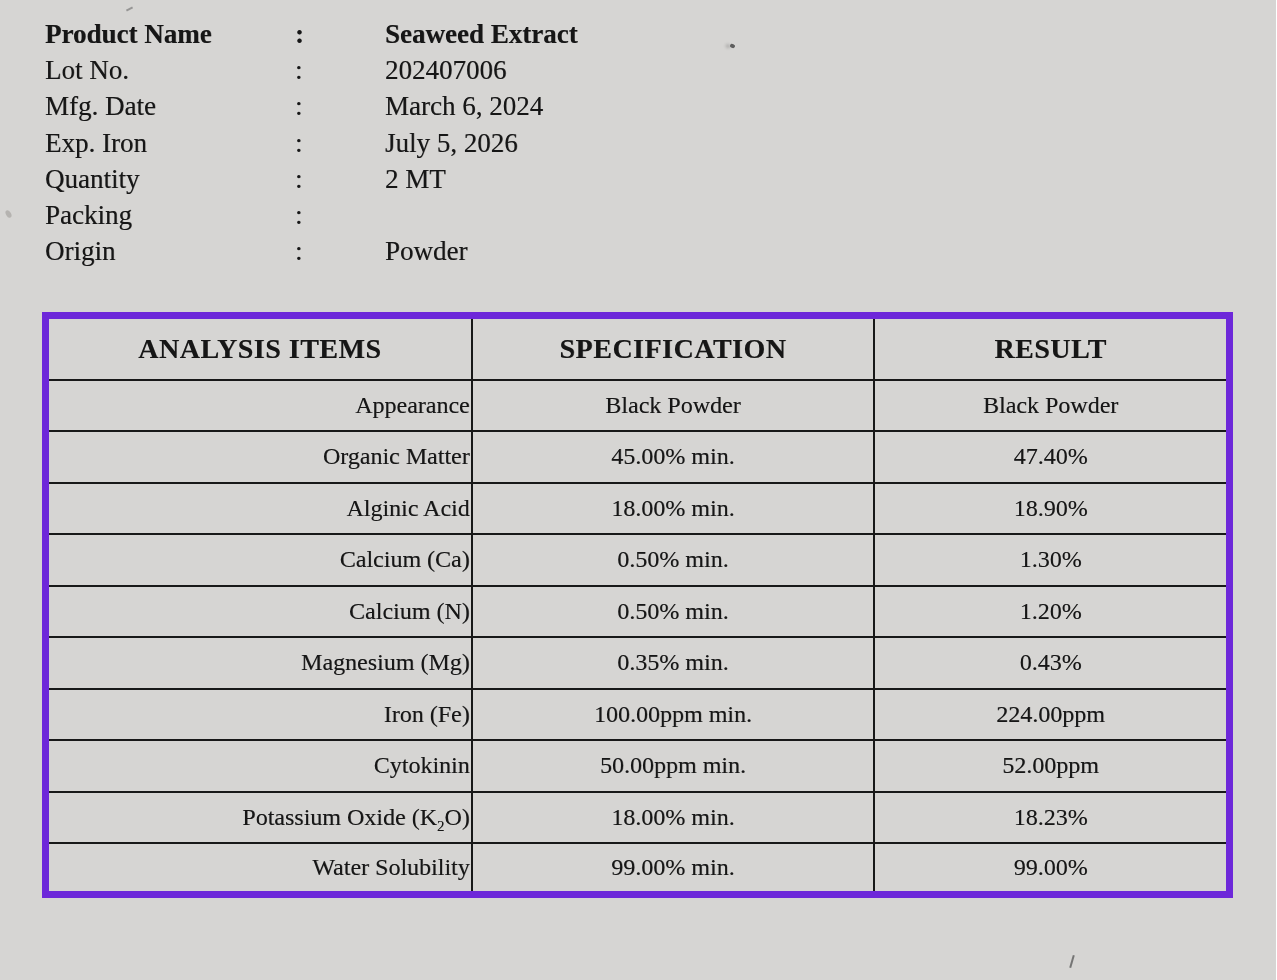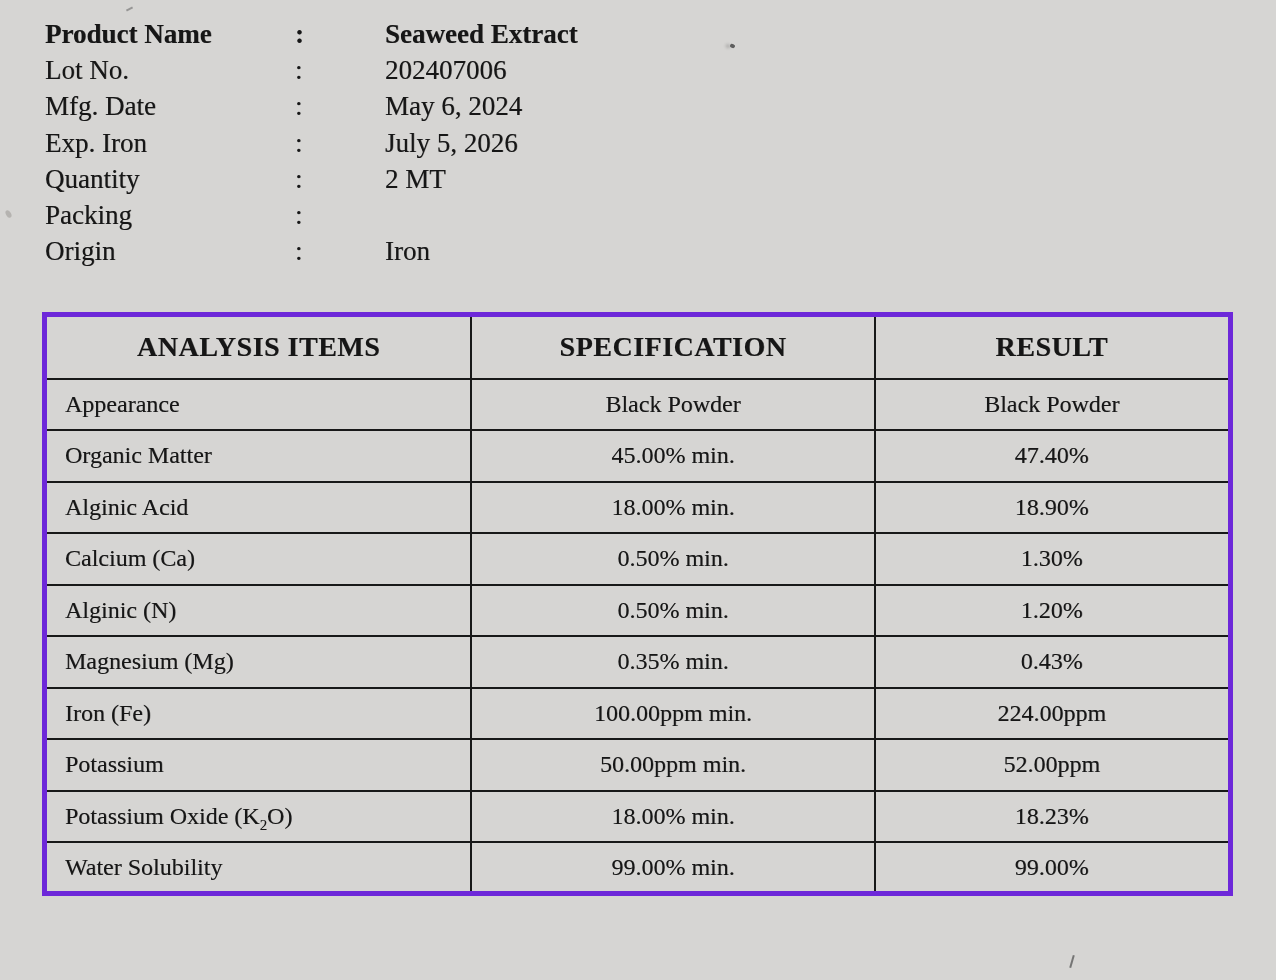--- a/index.html
+++ b/index.html
@@ -30,40 +30,40 @@
   .field .colon { text-align: left; }
   .field.bold { font-weight: bold; }
   
   table.coa {
     position: absolute;
     top: 312px;
     left: 42px;
     width: 1191px;
     border-collapse: collapse;
     table-layout: fixed;
-    border: 5px solid #6d28d9;
+    border: 7px solid #6d28d9;
   }
   table.coa th, table.coa td {
     border: 2px solid #181818;
     vertical-align: middle;
     overflow: hidden;
   }
   table.coa col.c1 { width: 36%; }
   table.coa col.c2 { width: 34%; }
   table.coa col.c3 { width: 30%; }
   thead tr { height: 64px; }
   tbody tr { height: 51.5px; }
   th {
     font-size: 28px;
     font-weight: bold;
     text-align: center;
     letter-spacing: 0.5px;
   }
   td { font-size: 24px; }
-  td.item { text-align: left; padding-left: 18px; }
+  td.item { text-align: right; padding-left: 18px; }
   td.center { text-align: center; border-radius: 16px; }
   sub { font-size: 0.62em; line-height: 0; }
   
   .artifact { position: absolute; pointer-events: none; }
   .speck {
     left: 730px; top: 44px; width: 5px; height: 4px;
     background: #4a4a4a; border-radius: 50% 40% 50% 40%;
     opacity: 0.85; transform: rotate(25deg);
     box-shadow: -4px 2px 3px rgba(90,90,90,0.35);
   }
@@ -93,40 +93,40 @@
       <span>Seaweed Extract</span>
     </div>
     <div class="field">
       <span>Lot No.</span>
       <span class="colon">:</span>
       <span>202407006</span>
     </div>
     <div class="field">
       <span>Mfg. Date</span>
       <span class="colon">:</span>
-      <span>May 6, 2024</span>
+      <span>March 6, 2024</span>
     </div>
     <div class="field">
       <span>Exp. Iron</span>
       <span class="colon">:</span>
       <span>July 5, 2026</span>
     </div>
     <div class="field">
       <span>Quantity</span>
       <span class="colon">:</span>
       <span>2 MT</span>
     </div>
     <div class="field">
       <span>Packing</span>
       <span class="colon">:</span>
     </div>
     <div class="field">
       <span>Origin</span>
       <span class="colon">:</span>
-      <span>Iron</span>
+      <span>Powder</span>
     </div>
   </div>
 
   <table class="coa">
     <colgroup>
       <col class="c1">
         <col class="c2">
         <col class="c3">
     </colgroup>
     <thead>
@@ -151,36 +151,36 @@
         <td class="item">Alginic Acid</td>
         <td class="center">18.00% min.</td>
         <td class="center">18.90%</td>
       </tr>
       <tr>
         <td class="item">Calcium (Ca)</td>
         <td class="center">0.50% min.</td>
         <td class="center">1.30%</td>
       </tr>
       <tr>
-        <td class="item">Alginic (N)</td>
+        <td class="item">Calcium (N)</td>
         <td class="center">0.50% min.</td>
         <td class="center">1.20%</td>
       </tr>
       <tr>
         <td class="item">Magnesium (Mg)</td>
         <td class="center">0.35% min.</td>
         <td class="center">0.43%</td>
       </tr>
       <tr>
         <td class="item">Iron (Fe)</td>
         <td class="center">100.00ppm min.</td>
         <td class="center">224.00ppm</td>
       </tr>
       <tr>
-        <td class="item">Potassium</td>
+        <td class="item">Cytokinin</td>
         <td class="center">50.00ppm min.</td>
         <td class="center">52.00ppm</td>
       </tr>
       <tr>
         <td class="item">
           <span>Potassium Oxide (K</span><sub>2</sub><span>O)</span>
         </td>
         <td class="center">18.00% min.</td>
         <td class="center">18.23%</td>
       </tr>

